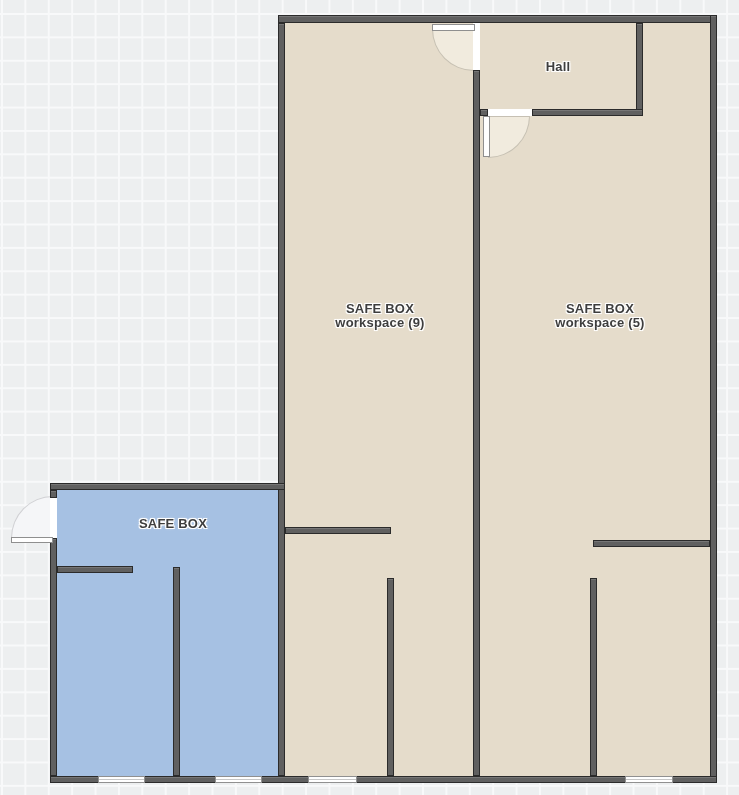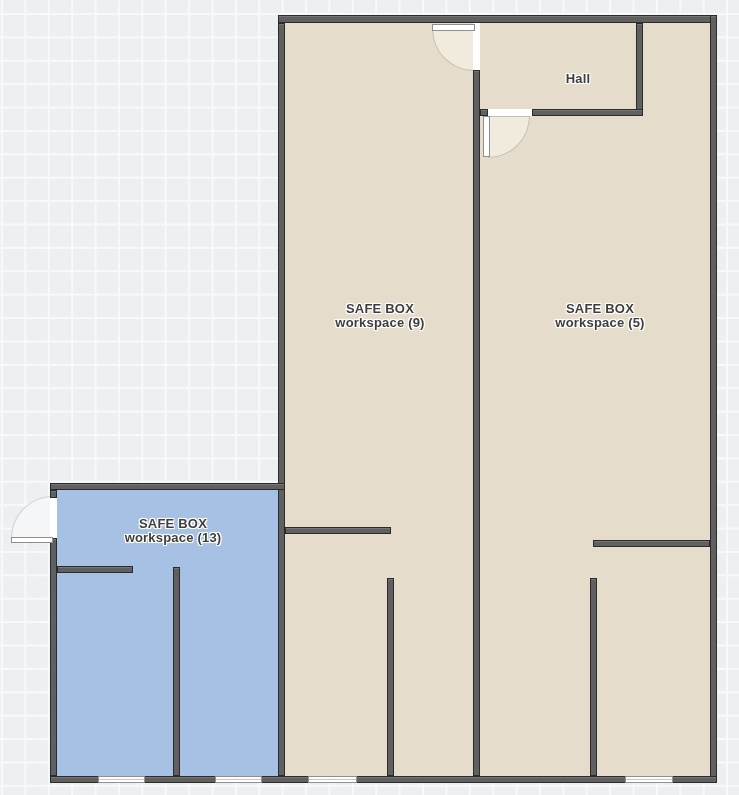--- a/index.html
+++ b/index.html
@@ -107,20 +107,19 @@
   <div class="room-label" style="left:300px;top:302px;width:160px;">
     <div>SAFE BOX</div>
     <div>workspace (9)</div>
   </div>
 
   <div class="room-label" style="left:520px;top:302px;width:160px;">
     <div>SAFE BOX</div>
     <div>workspace (5)</div>
   </div>
 
-  <div class="room-label" style="left:518px;top:60px;width:120px;margin-top:12px;">Hall</div>
+  <div class="room-label" style="left:498px;top:60px;width:120px;">Hall</div>
 
   <div class="room-label" style="left:83px;top:517px;width:180px;">
     <div>SAFE BOX</div>
-    <div>workspace (13)</div>
   </div>
 
 </div>
 
 </body></html>

